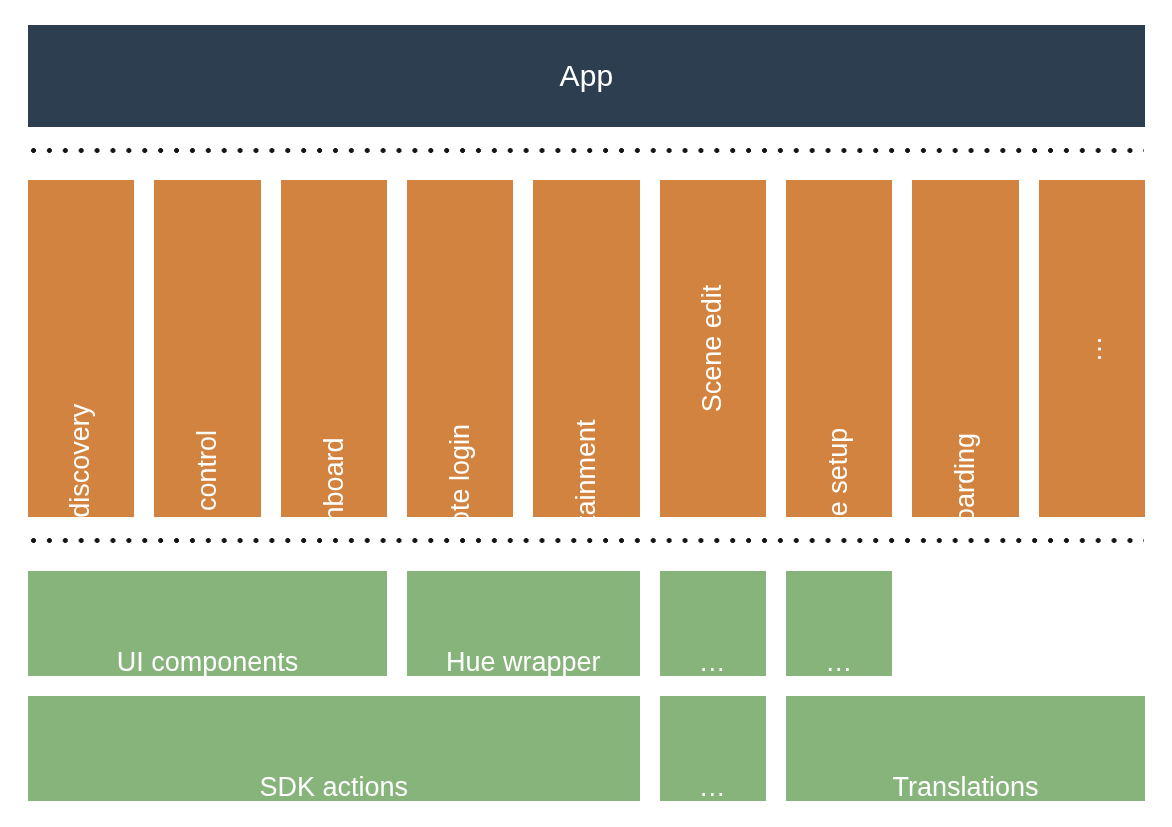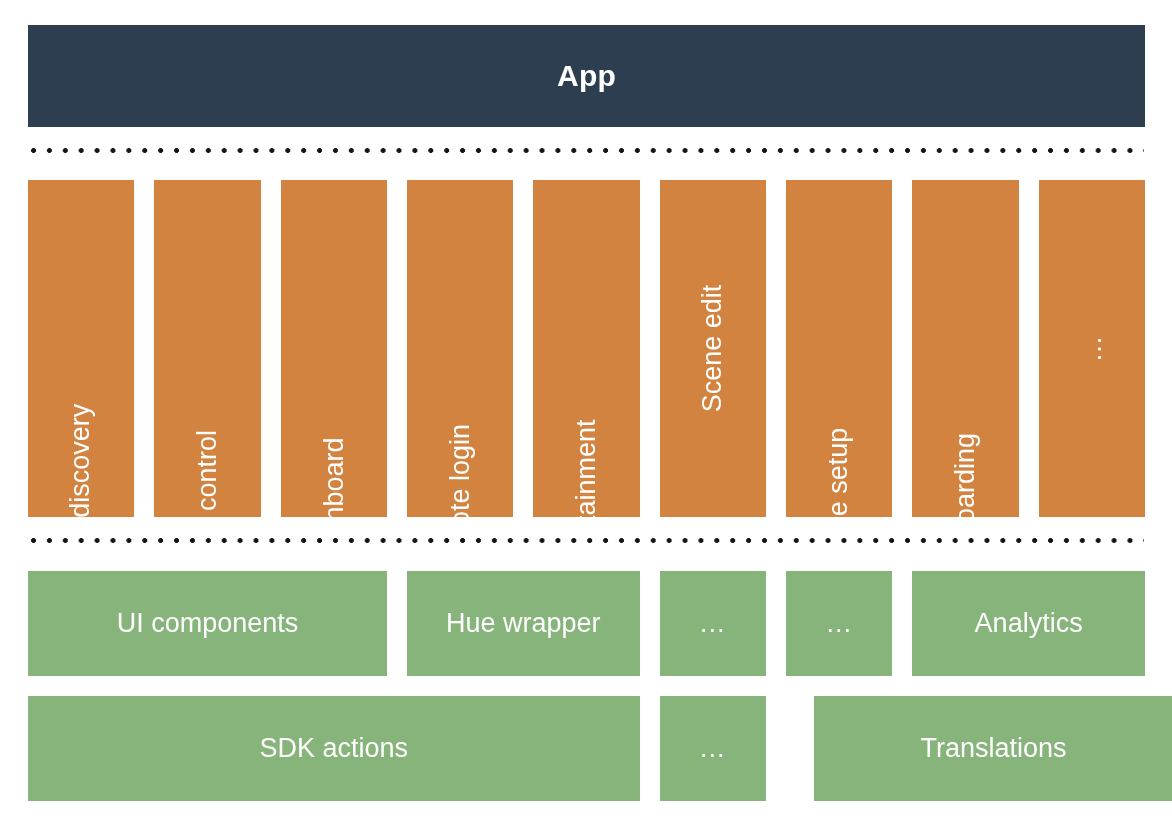--- a/index.html
+++ b/index.html
@@ -30,21 +30,20 @@
     background: #2d3e50;
     display: flex;
     align-items: center;
     justify-content: center;
   }
   .app-bar-label {
     color: #ffffff;
     font-size: 30px;
     line-height: 1;
     letter-spacing: 0.2px;
-    font-weight: bold;
   }
 
   
   .dotted-sep {
     position: absolute;
     left: 31px;
     width: 1113px;
     height: 5px;
     background-image: radial-gradient(circle at 2.5px 2.5px, #151515 2.2px, rgba(0,0,0,0) 2.4px);
     background-size: 15.9px 5px;
@@ -99,21 +98,21 @@
     width: 1117px;
     display: flex;
     gap: 20px;
   }
   .lib-row.row-1 { top: 571px; height: 105px; }
   .lib-row.row-2 { top: 696px; height: 105px; }
 
   .lib-box {
     background: #86b47a;
     display: flex;
-    align-items: center;
+    align-items: flex-end;
     justify-content: center;
   }
   .lib-label {
     color: #ffffff;
     font-size: 27px;
     line-height: 1;
     white-space: nowrap;
   }
   .lib-label.ellipsis { letter-spacing: 1px; }
 </style>
@@ -184,29 +183,26 @@
       </div>
       <div class="lib-box" style="flex: 0 0 232.667px;">
         <span class="lib-label">Hue wrapper</span>
       </div>
       <div class="lib-box" style="flex: 0 0 106.333px;">
         <span class="lib-label ellipsis">…</span>
       </div>
       <div class="lib-box" style="flex: 0 0 106.333px;">
         <span class="lib-label ellipsis">…</span>
       </div>
-      <div class="lib-box" style="flex: 0 0 232.667px;">
-        <span class="lib-label">Analytics</span>
-      </div>
     </div>
   <div class="lib-row row-2" id="lib-row-2">
       <div class="lib-box" style="flex: 0 0 611.667px;">
         <span class="lib-label">SDK actions</span>
       </div>
       <div class="lib-box" style="flex: 0 0 106.333px;">
         <span class="lib-label ellipsis">…</span>
       </div>
-      <div class="lib-box" style="flex: 0 0 359px; margin-left: 28px;">
+      <div class="lib-box" style="flex: 0 0 359px;">
         <span class="lib-label">Translations</span>
       </div>
     </div>
 
 </div>
 
 </body></html>

